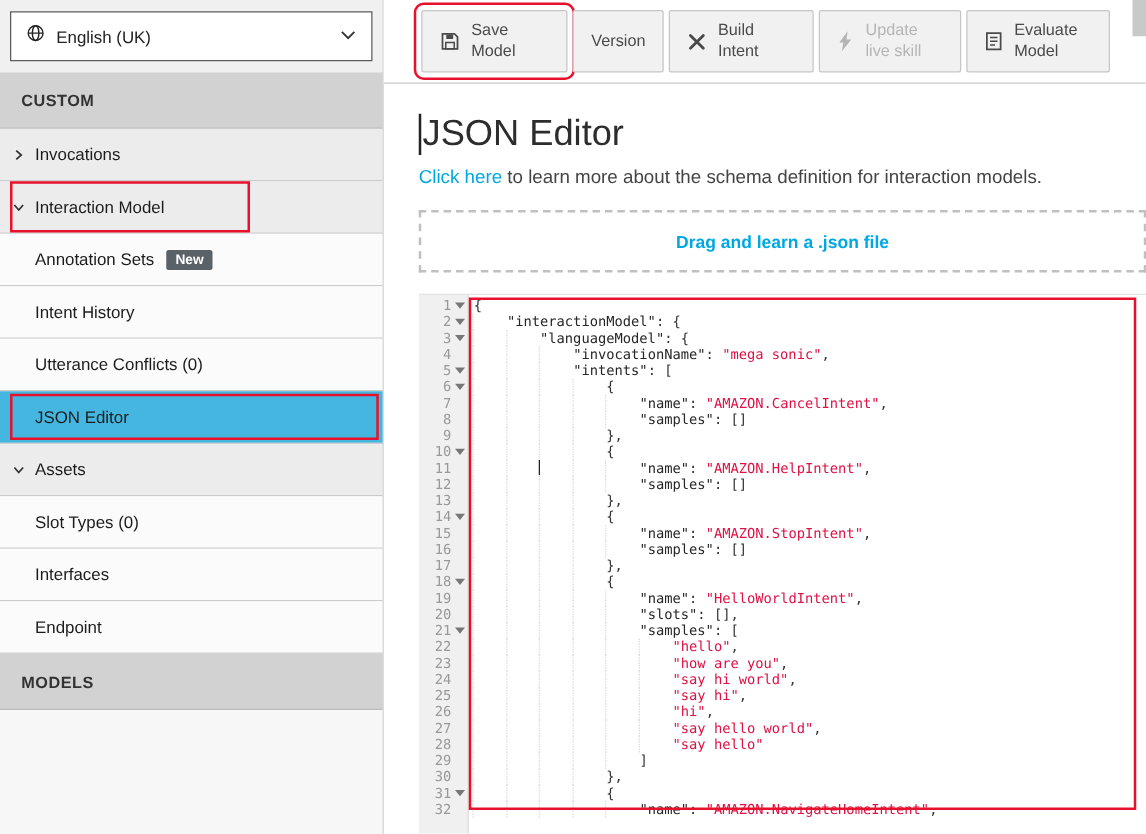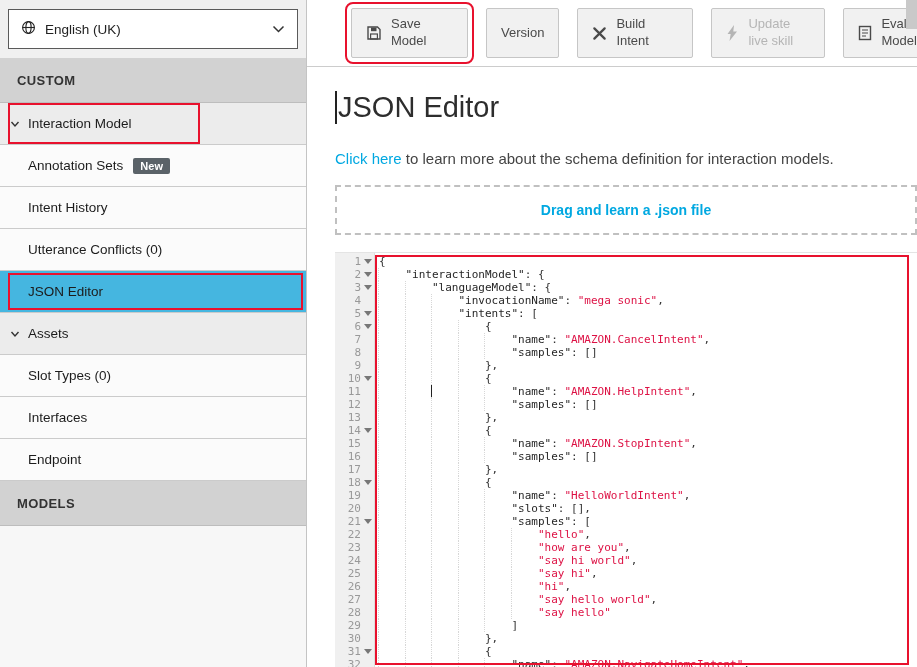--- a/index.html
+++ b/index.html
@@ -25,30 +25,30 @@
 
   
   .annotation { position:absolute; border:2px solid var(--annotation-red,#e8112d); pointer-events:none; z-index:5; }
   .row-annotation { left:8px; top:0; bottom:0; width:192px; }
   .row-annotation.full { left:8px; right:3px; top:2px; bottom:2px; width:auto; }
   .tb-btn.annotated { outline:2px solid var(--annotation-red,#e8112d); outline-offset:4px; }
   .editor-annotation { left:40px; right:8px; top:2px; height:410px; }
 
   
   .main { flex:1; min-width:0; display:flex; flex-direction:column; background:#fff; }
-  .toolbar { height:67px; flex:none; background:#fff; border-bottom:1px solid #ccc; display:flex; align-items:center; gap:18px; padding-left:44px; }
+  .toolbar { height:67px; flex:none; background:#fff; border-bottom:1px solid #ccc; display:flex; align-items:center; gap:4px; padding-left:30px; }
   .tb-btn { display:flex; align-items:center; justify-content:center; gap:9px; height:50px; padding:0 14px; background:#f1f1f1; border:1px solid #c6c6c6; border-radius:2px; font-family:inherit; font-size:13px; color:#4a4a4a; text-align:left; cursor:pointer; flex:none; }
   .tb-btn .tb-label { max-width:62px; line-height:1.3; }
   .tb-btn.disabled { color:#b5b5b5; cursor:default; }
   .tb-icon { display:flex; align-items:center; }
 
   .content { flex:1; min-height:0; padding:24px 0 0 28px; display:flex; flex-direction:column; }
   .page-title { font-size:29px; font-weight:400; color:#2d2d2d; display:flex; align-items:center; }
   .title-caret { width:2px; height:33px; background:#222; margin-right:1px; }
-  .subtitle { font-size:15px; color:#444; margin-top:26px; }
+  .subtitle { font-size:15px; color:#444; margin-top:9px; }
   .subtitle a { color:var(--accent,#00a8e1); text-decoration:none; cursor:pointer; }
   .dropzone { margin-top:18px; height:50px; border:2px dashed #c0c0c0; display:flex; align-items:center; justify-content:center; font-weight:bold; font-size:14px; color:var(--accent,#00a8e1); cursor:pointer; }
 
   
   .editor { margin-top:17px; flex:1; min-height:0; position:relative; display:flex; font-family:"DejaVu Sans Mono", monospace; font-size:11px; line-height:13px; background:#fff; border-top:1px solid #e4e4e4; overflow:hidden; }
   .gutter { width:40px; flex:none; background:#f0f0f0; border-right:1px solid #ddd; color:#999; text-align:right; padding-top:2px; }
   .gl { height:13px; position:relative; padding-right:13px; }
   .fold { position:absolute; right:2px; top:4px; width:0; height:0; border-left:4px solid transparent; border-right:4px solid transparent; border-top:5px solid #777; cursor:pointer; }
   .code { flex:1; padding:2px 0 0 4px; white-space:pre; color:#333; }
   .cl { height:13px; }
@@ -77,20 +77,28 @@
         <span class="lang-label">English (UK)</span>
         <span>
           <svg width="13" height="9" viewBox="0 0 13 9">
               <polyline points="1.5,1.5 6.5,6.5 11.5,1.5" fill="none" stroke="#333" stroke-width="1.5"></polyline>
             </svg>
         </span>
       </div>
     </div>
     <div class="side-header">CUSTOM</div>
     <nav class="side-items" id="side-items">
+        <div class="side-item top">
+          <span class="chev-slot">
+            <svg width="10" height="10" viewBox="0 0 10 10">
+              <polyline points="3,1.5 7,5 3,8.5" fill="none" stroke="#333" stroke-width="1.4"></polyline>
+            </svg>
+          </span>
+          <span class="side-label">Invocations</span>
+        </div>
         <div class="side-item top">
           <span class="chev-slot">
             <svg width="10" height="10" viewBox="0 0 10 10">
               <polyline points="1.5,3 5,7 8.5,3" fill="none" stroke="#333" stroke-width="1.4"></polyline>
             </svg>
           </span>
           <span class="side-label">Interaction Model</span>
           <span class="annotation row-annotation"></span>
         </div>
         <div class="side-item child">

